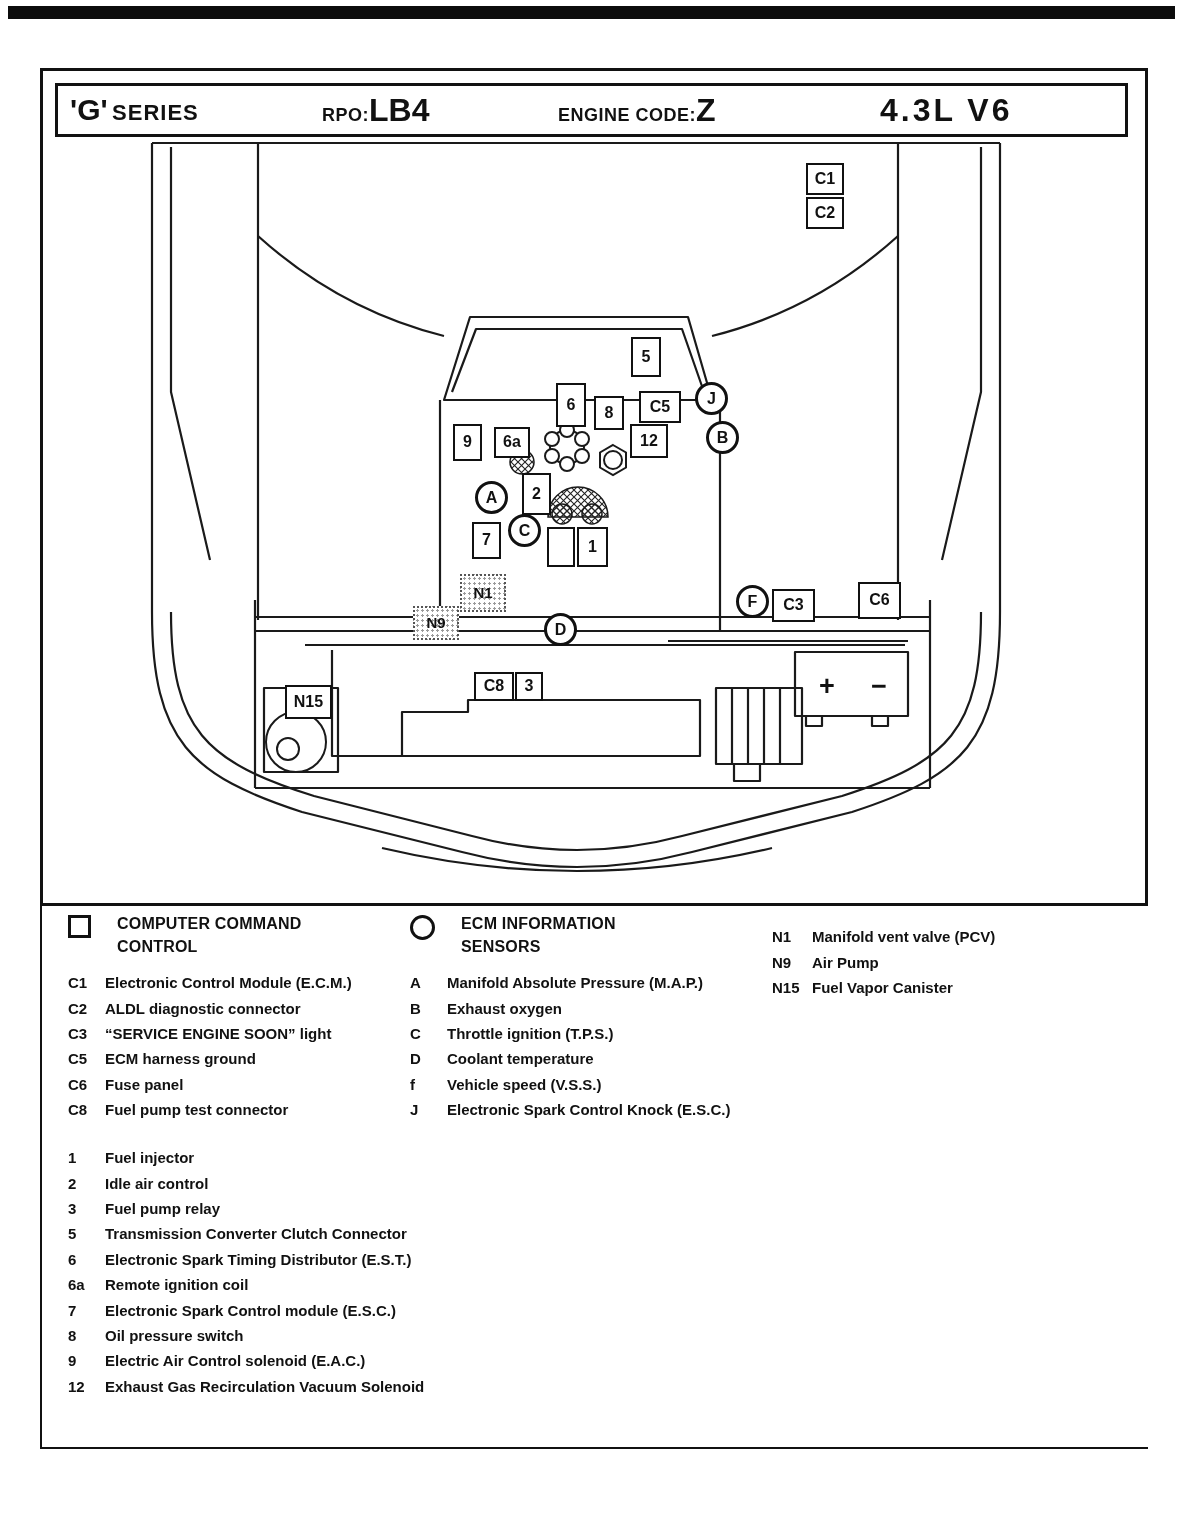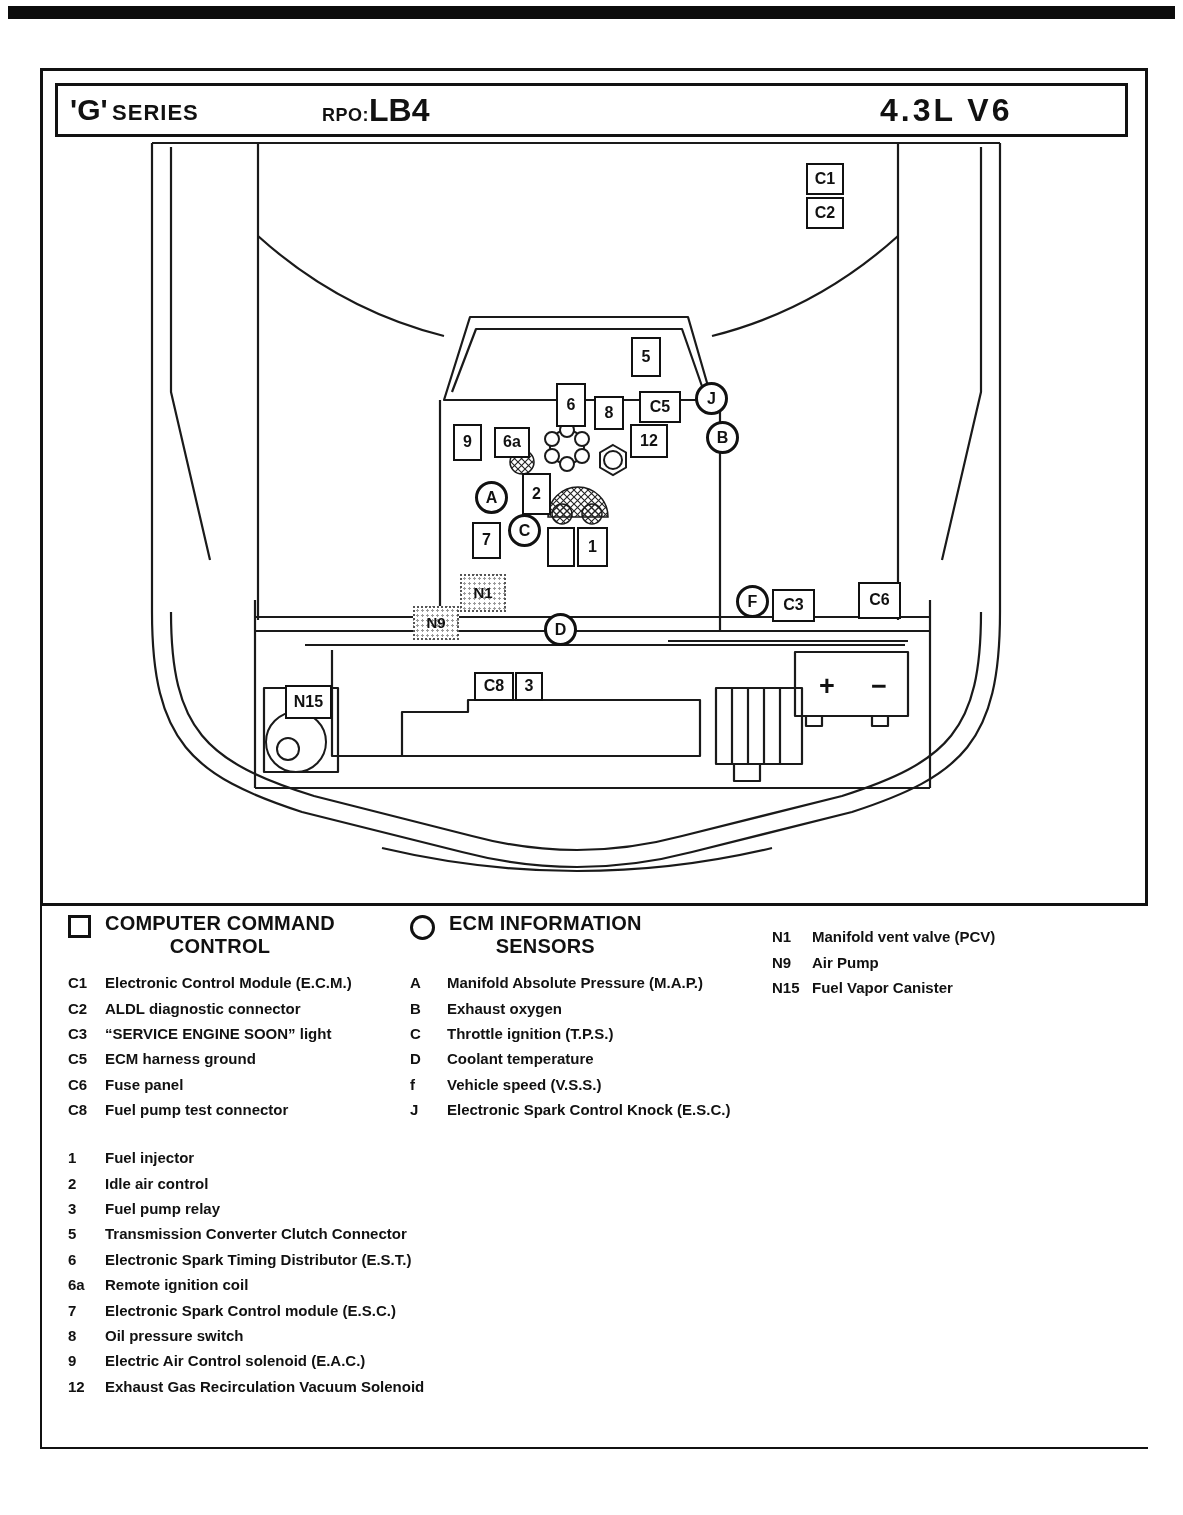--- a/index.html
+++ b/index.html
@@ -46,21 +46,21 @@
   .lsec{position:absolute;}
   .lhead{display:flex; align-items:flex-start;}
   .licon{flex:0 0 auto; display:inline-block; box-sizing:border-box; margin-top:3px;}
   .licon.sq{width:23px; height:23px; border:3.5px solid #111; background:#fff;}
   .licon.circ{width:25px; height:25px; border:3.5px solid #111; border-radius:50%; background:#fff;}
   .licon.dot{
     width:25px; height:25px; border:2px dotted #666;
     background-image:radial-gradient(#9a9a9a 1px, transparent 1.2px);
     background-size:5px 5px; background-color:#fff;
   }
-  .ltitle{margin-left:14px; font-size:20px; font-weight:700; line-height:23px; letter-spacing:.2px;text-align:center;}
+  .ltitle{margin-left:26px; font-size:16px; font-weight:700; line-height:23px; letter-spacing:.2px;}
   .litems{margin-top:12px;}
   .lrow{display:flex; align-items:center; height:25.4px; font-size:15px; font-weight:700;}
   .rid{flex:0 0 37px;}
   .rid.wide{flex:0 0 40px;}
   .rtx{white-space:nowrap;}
 </style>
 </head>
 <body>
 
 <div class="page">
@@ -133,20 +133,23 @@
   </svg>
 
   <div class="titlebox">
     <span class="seg" style="left:12px">
       <span class="t-quote">'G'</span>
       <span class="t-series">SERIES</span>
     </span>
     <span class="seg" style="left:264px">
       <span class="t-label">RPO:</span><span class="t-big">LB4</span>
     </span>
+    <span class="seg" style="left:500px">
+      <span class="t-label">ENGINE CODE:</span><span class="t-big">Z</span>
+    </span>
     <span class="seg" style="left:822px">
       <span class="t-disp">4.3L  V6</span>
     </span>
   </div>
 
   <div id="markers">
       <div class="marker box" style="left: 806px; top: 163px; width: 38px; height: 32px; line-height: 27px;">C1</div>
       <div class="marker box" style="left: 806px; top: 197px; width: 38px; height: 32px; line-height: 27px;">C2</div>
       <div class="marker box" style="left: 631px; top: 337px; width: 30px; height: 40px; line-height: 35px;">5</div>
       <div class="marker box" style="left: 556px; top: 383px; width: 30px; height: 44px; line-height: 39px;">6</div>

